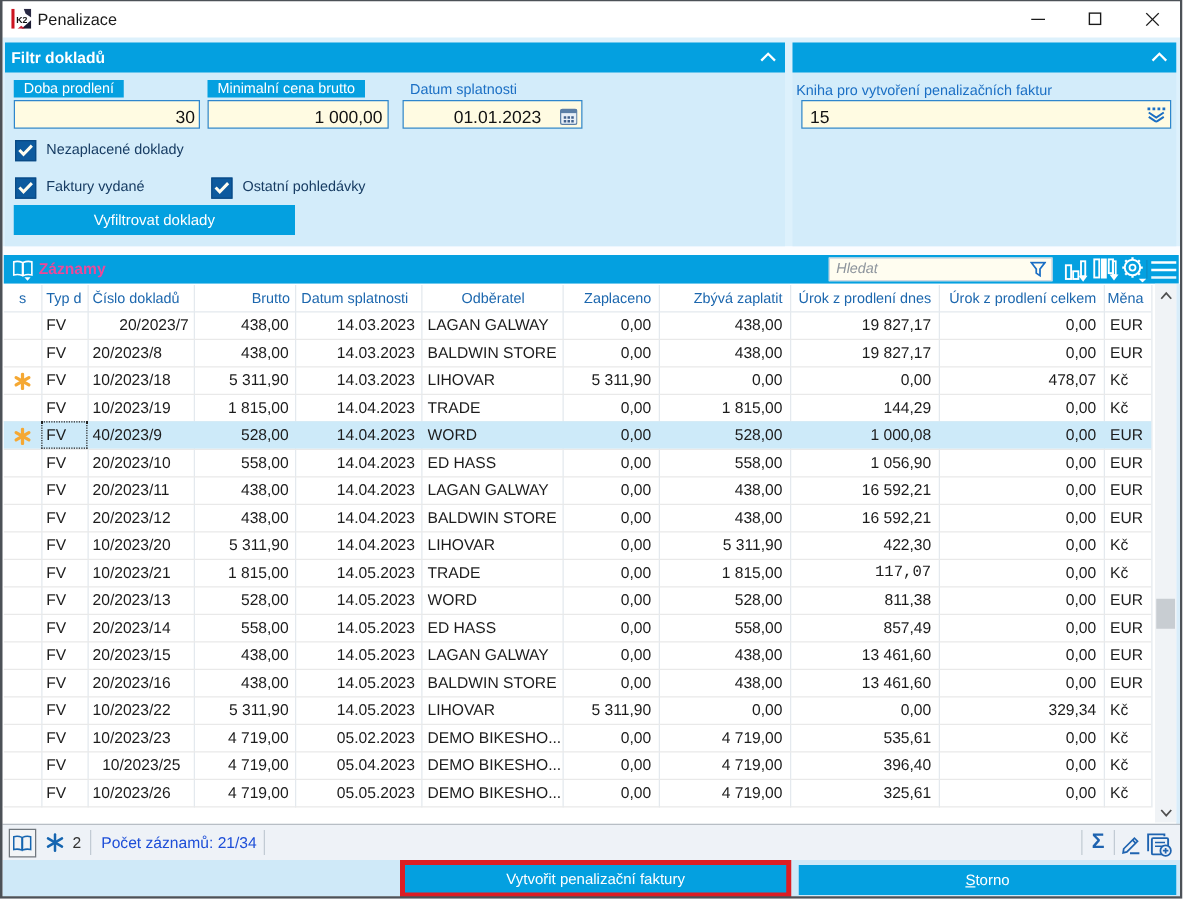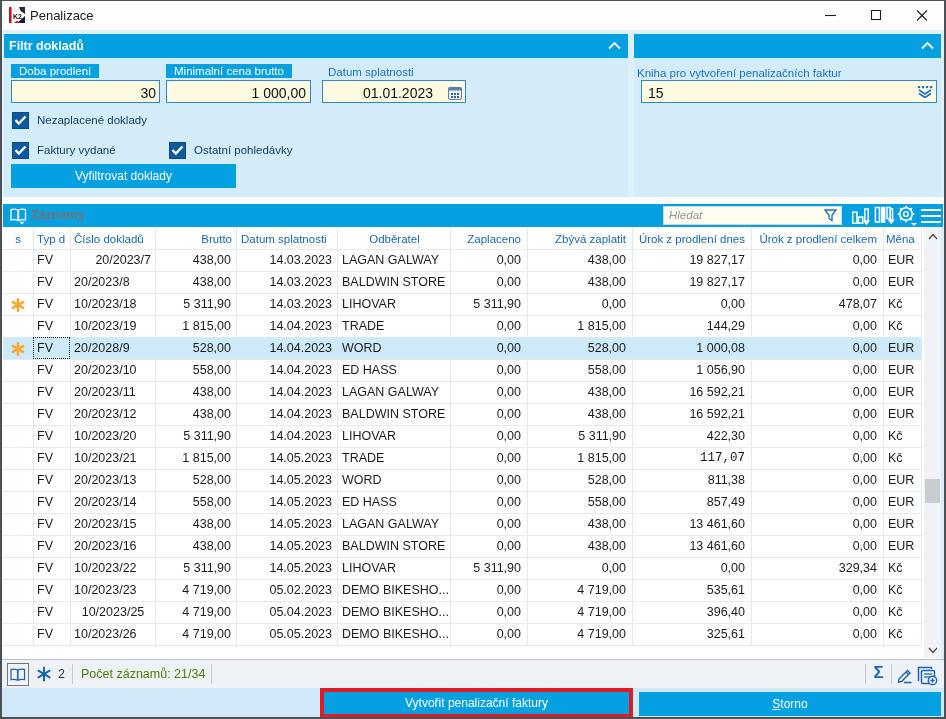--- a/index.html
+++ b/index.html
@@ -103,21 +103,21 @@
       <polyline points="2,5 8,9 14,5"></polyline>
       <polyline points="2,8.5 8,12.5 14,8.5"></polyline>
     </g>
 </svg>
 
 <div class="bluebar" style="left:3px;top:204px;width:940px;height:23px"></div>
 <svg class="abs" style="left:10px;top:208px" width="17" height="17" viewBox="0 0 17 17">
 <path d="M1 1.5 Q4.5 0.5 8 2 L8 12.5 Q4.5 11 1 12 Z M15.5 1.5 Q12 0.5 8.5 2 L8.5 12.5 Q12 11 15.5 12 Z" fill="none" stroke="#fff" stroke-width="1.3"></path>
 <polygon points="9.5,13.8 14.5,13.8 12,16.5" fill="#fff"></polygon>
 </svg>
-<div class="abs" style="left:31px;top:204px;height:23px;line-height:23px;font-size:12.5px;font-weight:bold;color:#737373">Záznamy</div>
+<div class="abs" style="left:31px;top:204px;height:23px;line-height:23px;font-size:12.5px;font-weight:bold;color:#ec4899">Záznamy</div>
 <div class="abs" style="left:663px;top:206px;width:179px;height:19px;background:#fffdf0;border:1px solid #cfd8e0"></div>
 <div class="abs" style="left:669px;top:206px;height:19px;line-height:19px;font-size:11.5px;font-style:italic;color:#8d949c">Hledat</div>
 <svg class="abs" style="left:824px;top:209px" width="13" height="13" viewBox="0 0 13 13">
     <path d="M1 1 H12 L8 6.2 V11.5 L5 9.5 V6.2 Z" fill="none" stroke="#1b6fc4" stroke-width="1.4"></path>
   </svg>
 <svg class="abs" style="left:851px;top:206px" width="21" height="20" viewBox="0 0 21 20">
 <g fill="none" stroke="#fff" stroke-width="1.5">
 <rect x="1.7" y="6.2" width="4.2" height="11"></rect>
       <rect x="7.5" y="11" width="4.2" height="6.2"></rect>
 <rect x="13.8" y="3" width="3.4" height="12"></rect>
@@ -231,21 +231,21 @@
 <div style="position:absolute;left:3px;top:337px;width:918px;height:22px;background:#cdeaf9"></div>
 <div style="position:absolute;left:3px;top:359px;width:918px;height:1px;background:#e9e9e9"></div>
 <svg class="star" style="left:11px;top:342px" width="14" height="14" viewBox="0 0 14 14">
     <g stroke="#f5a833" stroke-width="2.6" stroke-linecap="round">
       <line x1="7" y1="1.2" x2="7" y2="12.8"></line>
       <line x1="1.9" y1="4.1" x2="12.1" y2="9.9"></line>
       <line x1="1.9" y1="9.9" x2="12.1" y2="4.1"></line>
     </g>
   </svg>
 <div class="c" style="left:37px;top:338px;width:30px;text-align:left;">FV</div>
-<div class="c" style="left:74px;top:338px;width:78px;text-align:left;">20/2028/9</div>
+<div class="c" style="left:74px;top:338px;width:78px;text-align:left;">40/2023/9</div>
 <div class="c" style="left:160px;top:338px;width:71px;text-align:right;">528,00</div>
 <div class="c" style="left:241px;top:338px;width:91px;text-align:right;">14.04.2023</div>
 <div class="c" style="left:342px;top:338px;width:107px;text-align:left;">WORD</div>
 <div class="c" style="left:455px;top:338px;width:66px;text-align:right;">0,00</div>
 <div class="c" style="left:532px;top:338px;width:94px;text-align:right;">528,00</div>
 <div class="c" style="left:637px;top:338px;width:108px;text-align:right;">1 000,08</div>
 <div class="c" style="left:756px;top:338px;width:121px;text-align:right;">0,00</div>
 <div class="c" style="left:888px;top:338px;width:30px;text-align:left;">EUR</div>
 <div style="position:absolute;left:3px;top:381px;width:918px;height:1px;background:#e9e9e9"></div>
 <div class="c" style="left:37px;top:360px;width:30px;text-align:left;">FV</div>
@@ -410,21 +410,21 @@
 </svg>
 <svg class="abs" style="left:36px;top:666px" width="16" height="16" viewBox="0 0 16 16">
     <g stroke="#1565b0" stroke-width="2" stroke-linecap="round">
       <line x1="8" y1="1.5" x2="8" y2="14.5"></line>
       <line x1="2.4" y1="4.7" x2="13.6" y2="11.3"></line>
       <line x1="2.4" y1="11.3" x2="13.6" y2="4.7"></line>
     </g>
   </svg>
 <div class="abs" style="left:58px;top:660px;height:28px;line-height:28px;font-size:12.5px;color:#333">2</div>
 <div class="abs" style="left:72px;top:664px;width:1px;height:20px;background:#c2cbd4"></div>
-<div class="abs" style="left:81px;top:660px;height:28px;line-height:28px;font-size:12.5px;color:#4d7c0f">Počet záznamů: 21/34</div>
+<div class="abs" style="left:81px;top:660px;height:28px;line-height:28px;font-size:12.5px;color:#1d4ed8">Počet záznamů: 21/34</div>
 <div class="abs" style="left:211px;top:664px;width:1px;height:20px;background:#c2cbd4"></div>
 <div class="abs" style="left:865px;top:664px;width:1px;height:20px;background:#c2cbd4"></div>
 <div class="abs" style="left:891px;top:664px;width:1px;height:20px;background:#c2cbd4"></div>
 <div class="abs" style="left:870px;top:659px;width:17px;height:28px;line-height:28px;font-size:17px;font-weight:bold;color:#1e63b0;text-align:center">Σ</div>
 <svg class="abs" style="left:897px;top:668px" width="16" height="16" viewBox="0 0 16 16">
 <g fill="none" stroke="#1e63b0" stroke-width="1.4">
 <path d="M2 11 L10.5 2.5 L13 5 L4.5 13.5 L1.5 14.2 Z"></path>
 <line x1="9" y1="4" x2="11.5" y2="6.5"></line>
 <line x1="7" y1="14.5" x2="14.5" y2="14.5" stroke-width="1.6"></line>
 </g>

